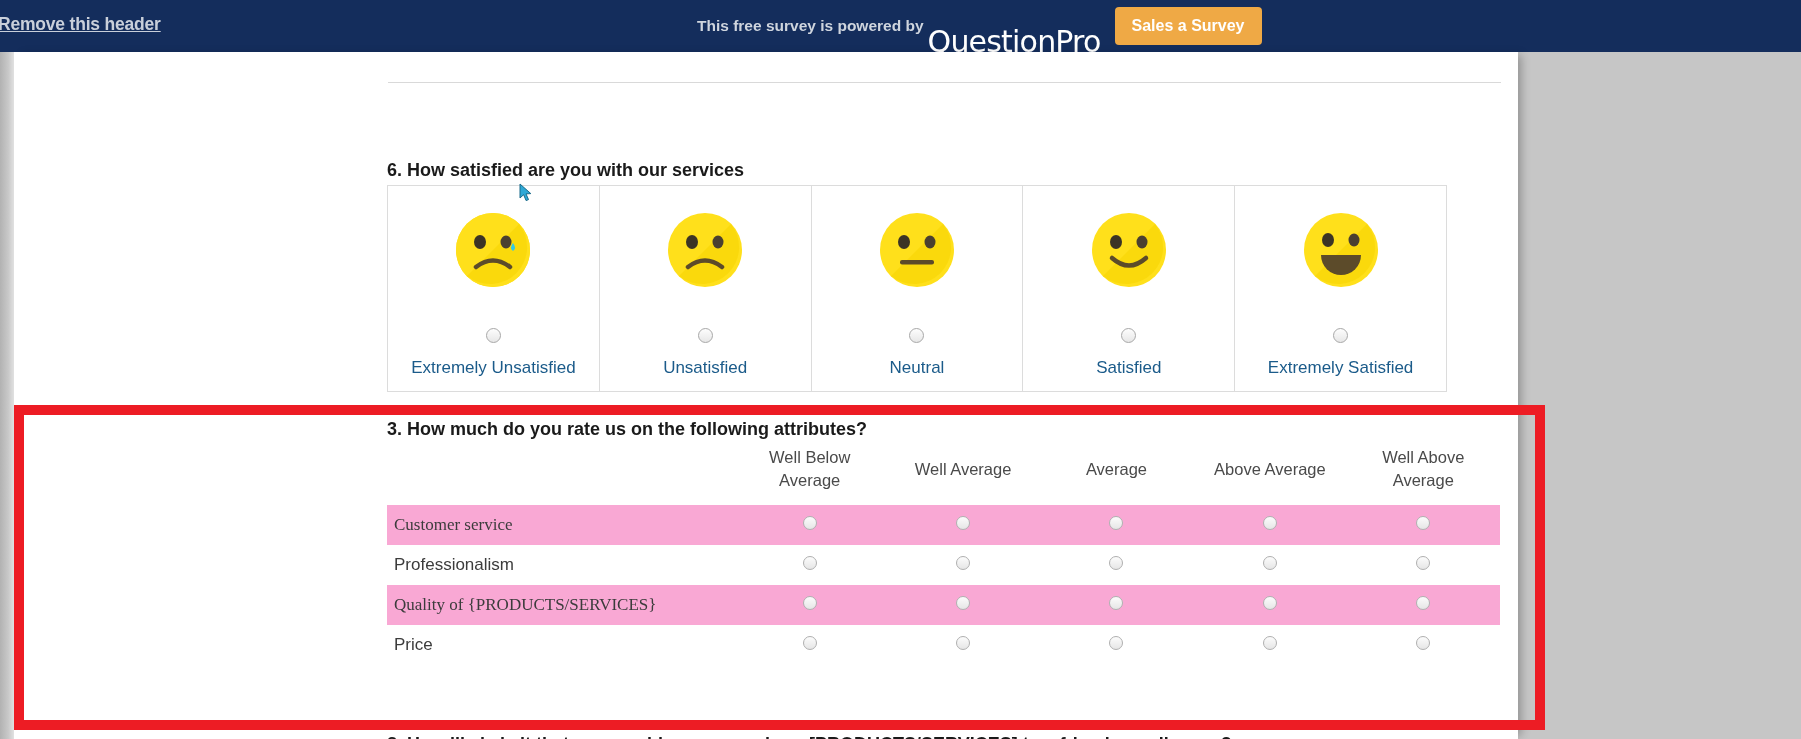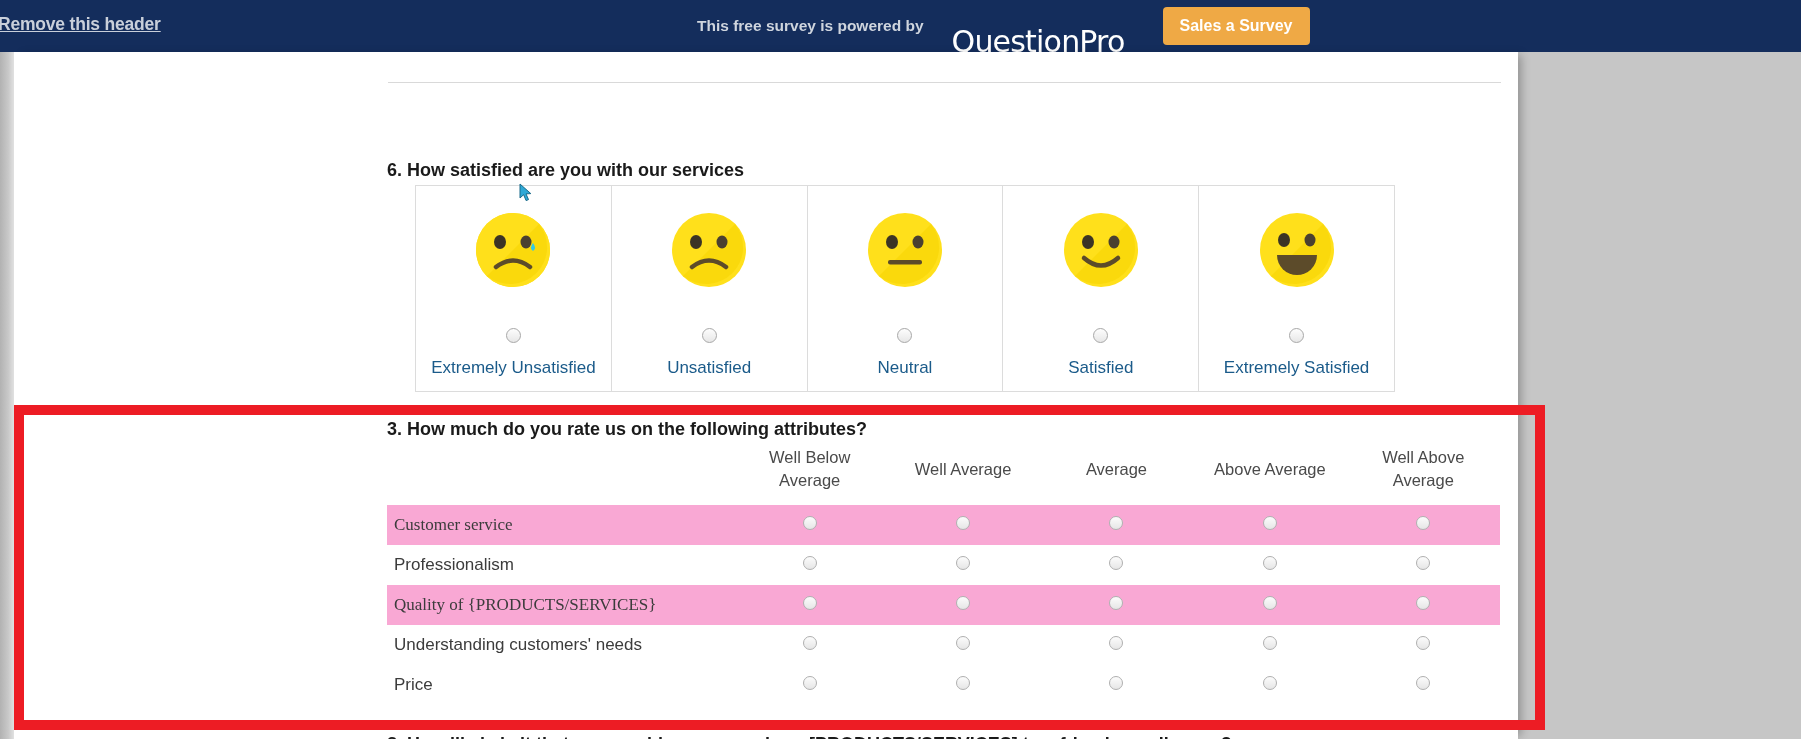--- a/index.html
+++ b/index.html
@@ -33,21 +33,21 @@
     white-space: nowrap;
     cursor: pointer;
   }
   .promo-center {
     position: absolute;
     left: 697px;
     top: 0;
     height: 52px;
     display: flex;
     align-items: center;
-    gap: 28px;
+    gap: 4px;
   }
   .powered-text {
     color: #cfd5de;
     font-size: 15.5px;
     font-weight: bold;
     white-space: nowrap;
   }
   .qp-logo {
     color: #ffffff;
     font-size: 30px;
@@ -109,24 +109,23 @@
     position: absolute;
     left: 373px; top: 108px;
     font-size: 18px;
     font-weight: bold;
     color: #1a1a1a;
     white-space: nowrap;
   }
   .smiley-row {
     position: absolute;
     left: 373px; top: 133px;
-    width: 980px;
+    width: 1060px;
     height: 207px;
     display: flex;
-    margin-left: 28px;
   }
   .smiley-cell {
     flex: 1 1 0;
     border: 1px solid #dcdcdc;
     margin-left: -1px;
     box-sizing: border-box;
     display: flex;
     flex-direction: column;
     align-items: center;
     cursor: pointer;
@@ -359,28 +358,20 @@
           </tr>
           <tr class="striped">
             <td class="attr-cell">Quality of {PRODUCTS/SERVICES}</td>
             <td class="opt-cell"><span class="mx-radio"></span></td>
             <td class="opt-cell"><span class="mx-radio"></span></td>
             <td class="opt-cell"><span class="mx-radio"></span></td>
             <td class="opt-cell"><span class="mx-radio"></span></td>
             <td class="opt-cell"><span class="mx-radio"></span></td>
           </tr>
           <tr>
-            <td class="attr-cell">Understanding customers' needs</td>
-            <td class="opt-cell"><span class="mx-radio"></span></td>
-            <td class="opt-cell"><span class="mx-radio"></span></td>
-            <td class="opt-cell"><span class="mx-radio"></span></td>
-            <td class="opt-cell"><span class="mx-radio"></span></td>
-            <td class="opt-cell"><span class="mx-radio"></span></td>
-          </tr>
-          <tr>
             <td class="attr-cell">Price</td>
             <td class="opt-cell"><span class="mx-radio"></span></td>
             <td class="opt-cell"><span class="mx-radio"></span></td>
             <td class="opt-cell"><span class="mx-radio"></span></td>
             <td class="opt-cell"><span class="mx-radio"></span></td>
             <td class="opt-cell"><span class="mx-radio"></span></td>
           </tr>
         </tbody>
       </table>
     </div>

